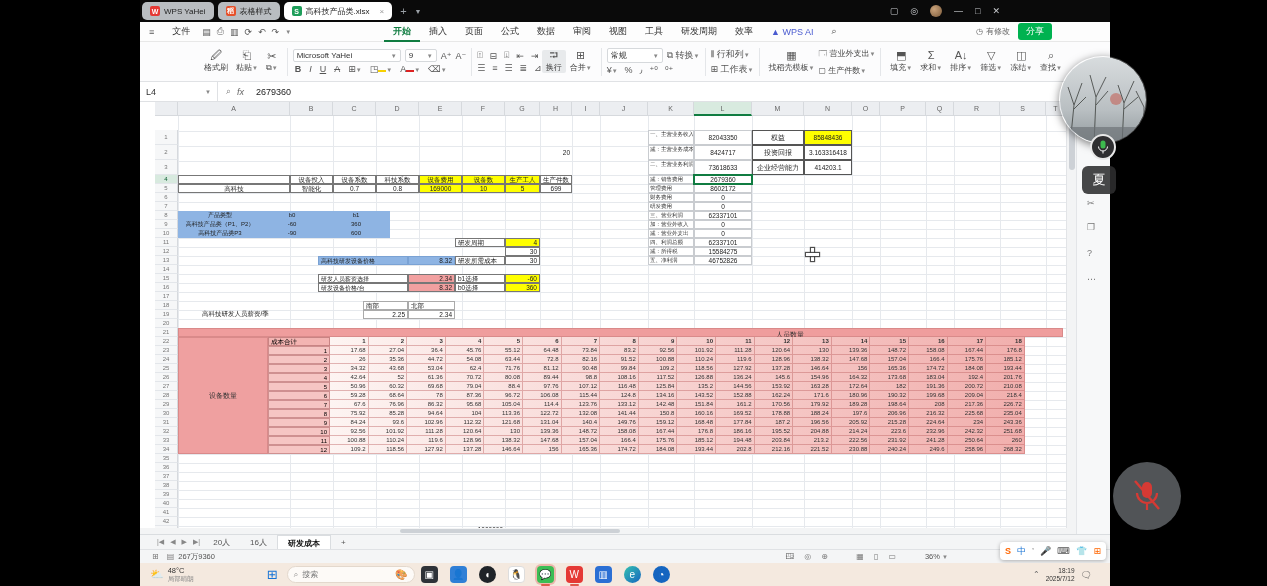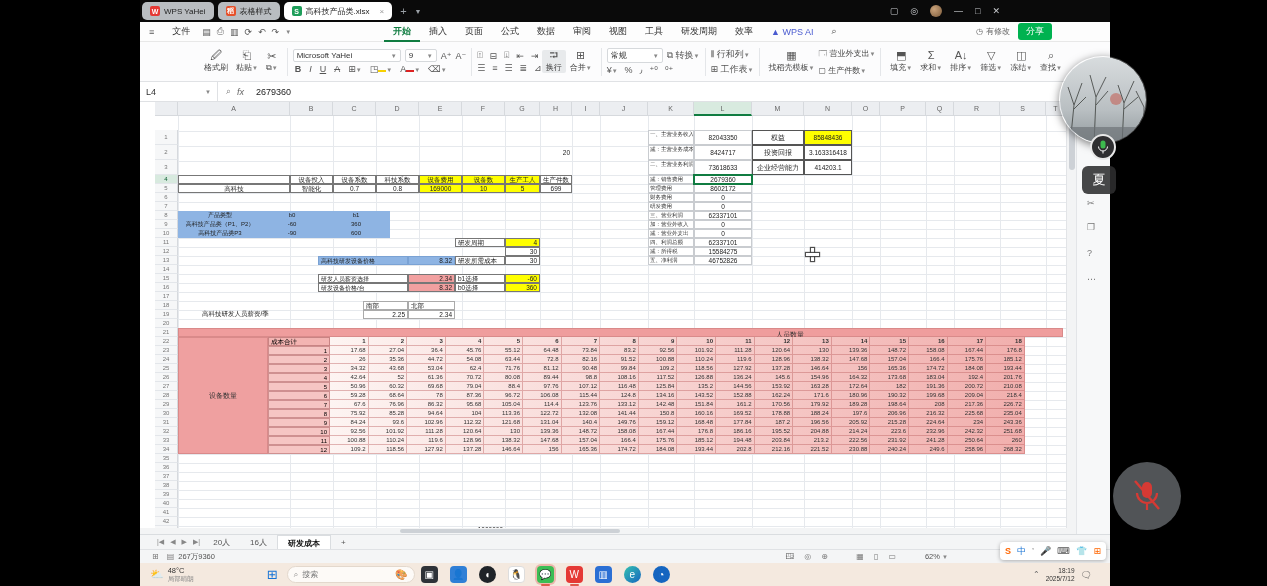--- a/index.html
+++ b/index.html
@@ -839,21 +839,21 @@
       <span style="position:absolute;right:278px">
         <span class="sb-icon">🖽</span>
         <span class="sb-icon">◎</span>
         <span class="sb-icon">⊕</span>
       </span>
       <span style="position:absolute;right:210px">
         <span class="sb-icon">▦</span>
         <span class="sb-icon">▯</span>
         <span class="sb-icon">▭</span>
       </span>
-      <span style="position:absolute;right:162px"><span>62%</span> <span class="caret">▼</span></span>
+      <span style="position:absolute;right:162px"><span>36%</span> <span class="caret">▼</span></span>
       <div id="ime-bar">
         <span style="color:#f60;font-weight:bold">S</span>
         <span style="color:#1a74d4">中</span>
         <span style="color:#888">’</span>
         <span style="color:#1a74d4">🎤</span>
         <span style="color:#555">⌨</span>
         <span style="color:#2b6fd4">👕</span>
         <span style="color:#f60">⊞</span>
       </div>
     </div>

